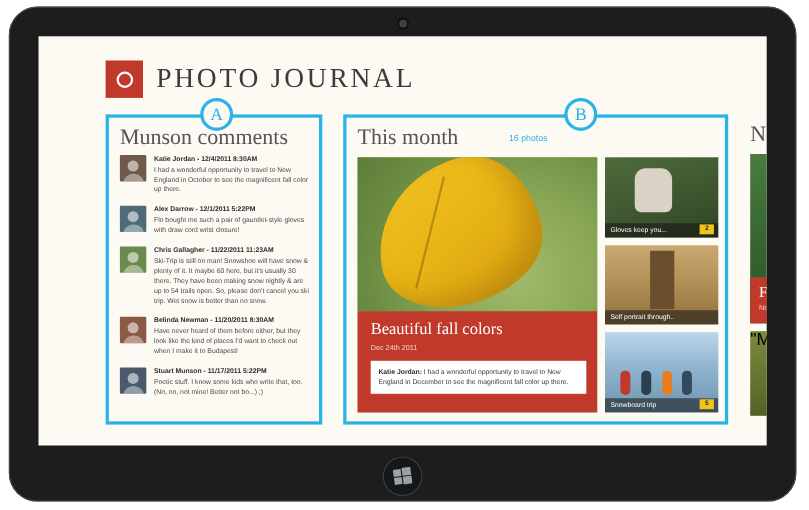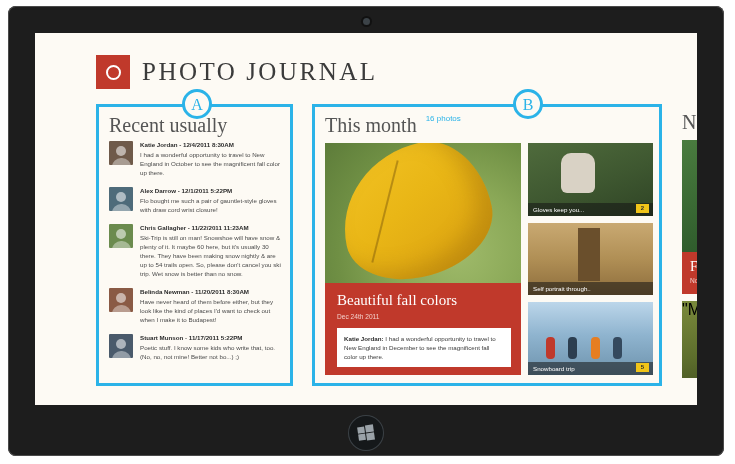--- a/index.html
+++ b/index.html
@@ -15,21 +15,21 @@
   }
 
   
   #tablet-frame {
     position: absolute;
     left: 8px;
     top: 6px;
     width: 716px;
     height: 450px;
     background: #1d1d1d;
-    border-radius: 8px;
+    border-radius: 26px;
     box-sizing: border-box;
     box-shadow: 0 0 0 1px #4a4a4a inset;
   }
   #camera-dot {
     position: absolute;
     left: 50%;
     top: 12px;
     width: 7px;
     height: 7px;
     margin-left: -3px;
@@ -180,39 +180,40 @@
     top: 71px;
     width: 350px;
     height: 282px;
     border: 3px solid #2bb3e8;
     box-sizing: border-box;
     background: #fdfaf4;
   }
   #month-header {
     padding: 7px 0 5px 10px;
     display: flex;
-    align-items: flex-start;
+    align-items: center;
+    gap: 37px;
   }
   #month-count {
     margin-left: 9px;
     font-size: 8px;
     color: #2bb3e8;
   }
   #month-grid {
     position: absolute;
     left: 10px;
     top: 36px;
     right: 6px;
     bottom: 8px;
     display: flex;
     gap: 7px;
   }
   #hero-tile {
     position: relative;
-    width: 196px;
+    width: 218px;
     background: #7d9b46;
     overflow: hidden;
   }
   #hero-photo {
     position: absolute;
     left: 0; top: 0; right: 0;
     height: 140px;
     background:
       radial-gradient(circle at 68% 78%, #9fba6a 0%, #8aa857 38%, #6f8f44 70%, #5d7c3a 100%);
   }
@@ -396,21 +397,21 @@
 
     <div id="app-header">
       <div id="logo-mark">
         <div class="ring"></div>
       </div>
       <div id="app-title">PHOTO JOURNAL</div>
     </div>
 
     <div id="comments-panel">
       <div id="comments-header">
-        <h2 class="col-title">Recent usually</h2>
+        <h2 class="col-title">Munson comments</h2>
       </div>
       <div id="comments-list">
 
         <div class="comment">
           <div class="avatar a1">
               <div class="face"></div>
               <div class="body"></div>
             </div>
           <div class="comment-body">
             <div class="comment-meta">Katie Jordan - 12/4/2011 8:30AM</div>

